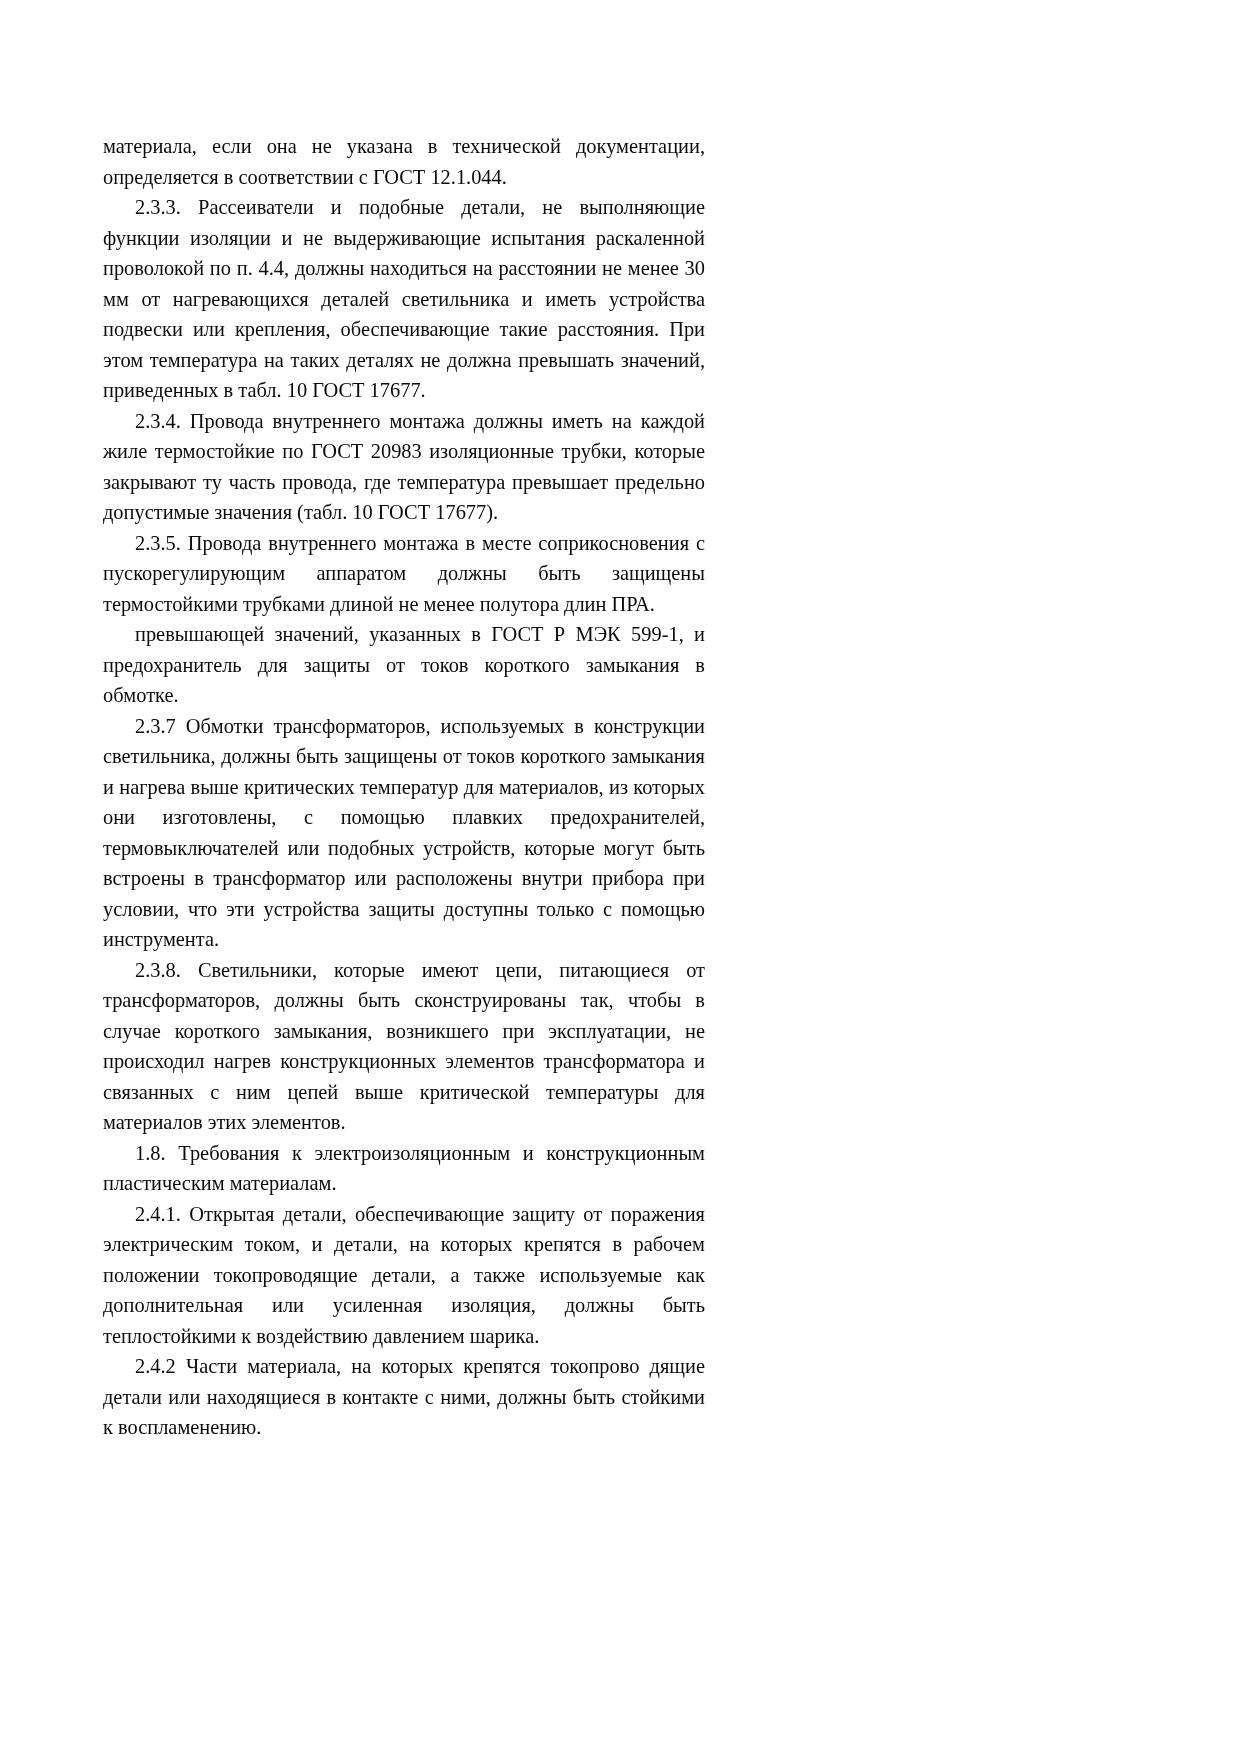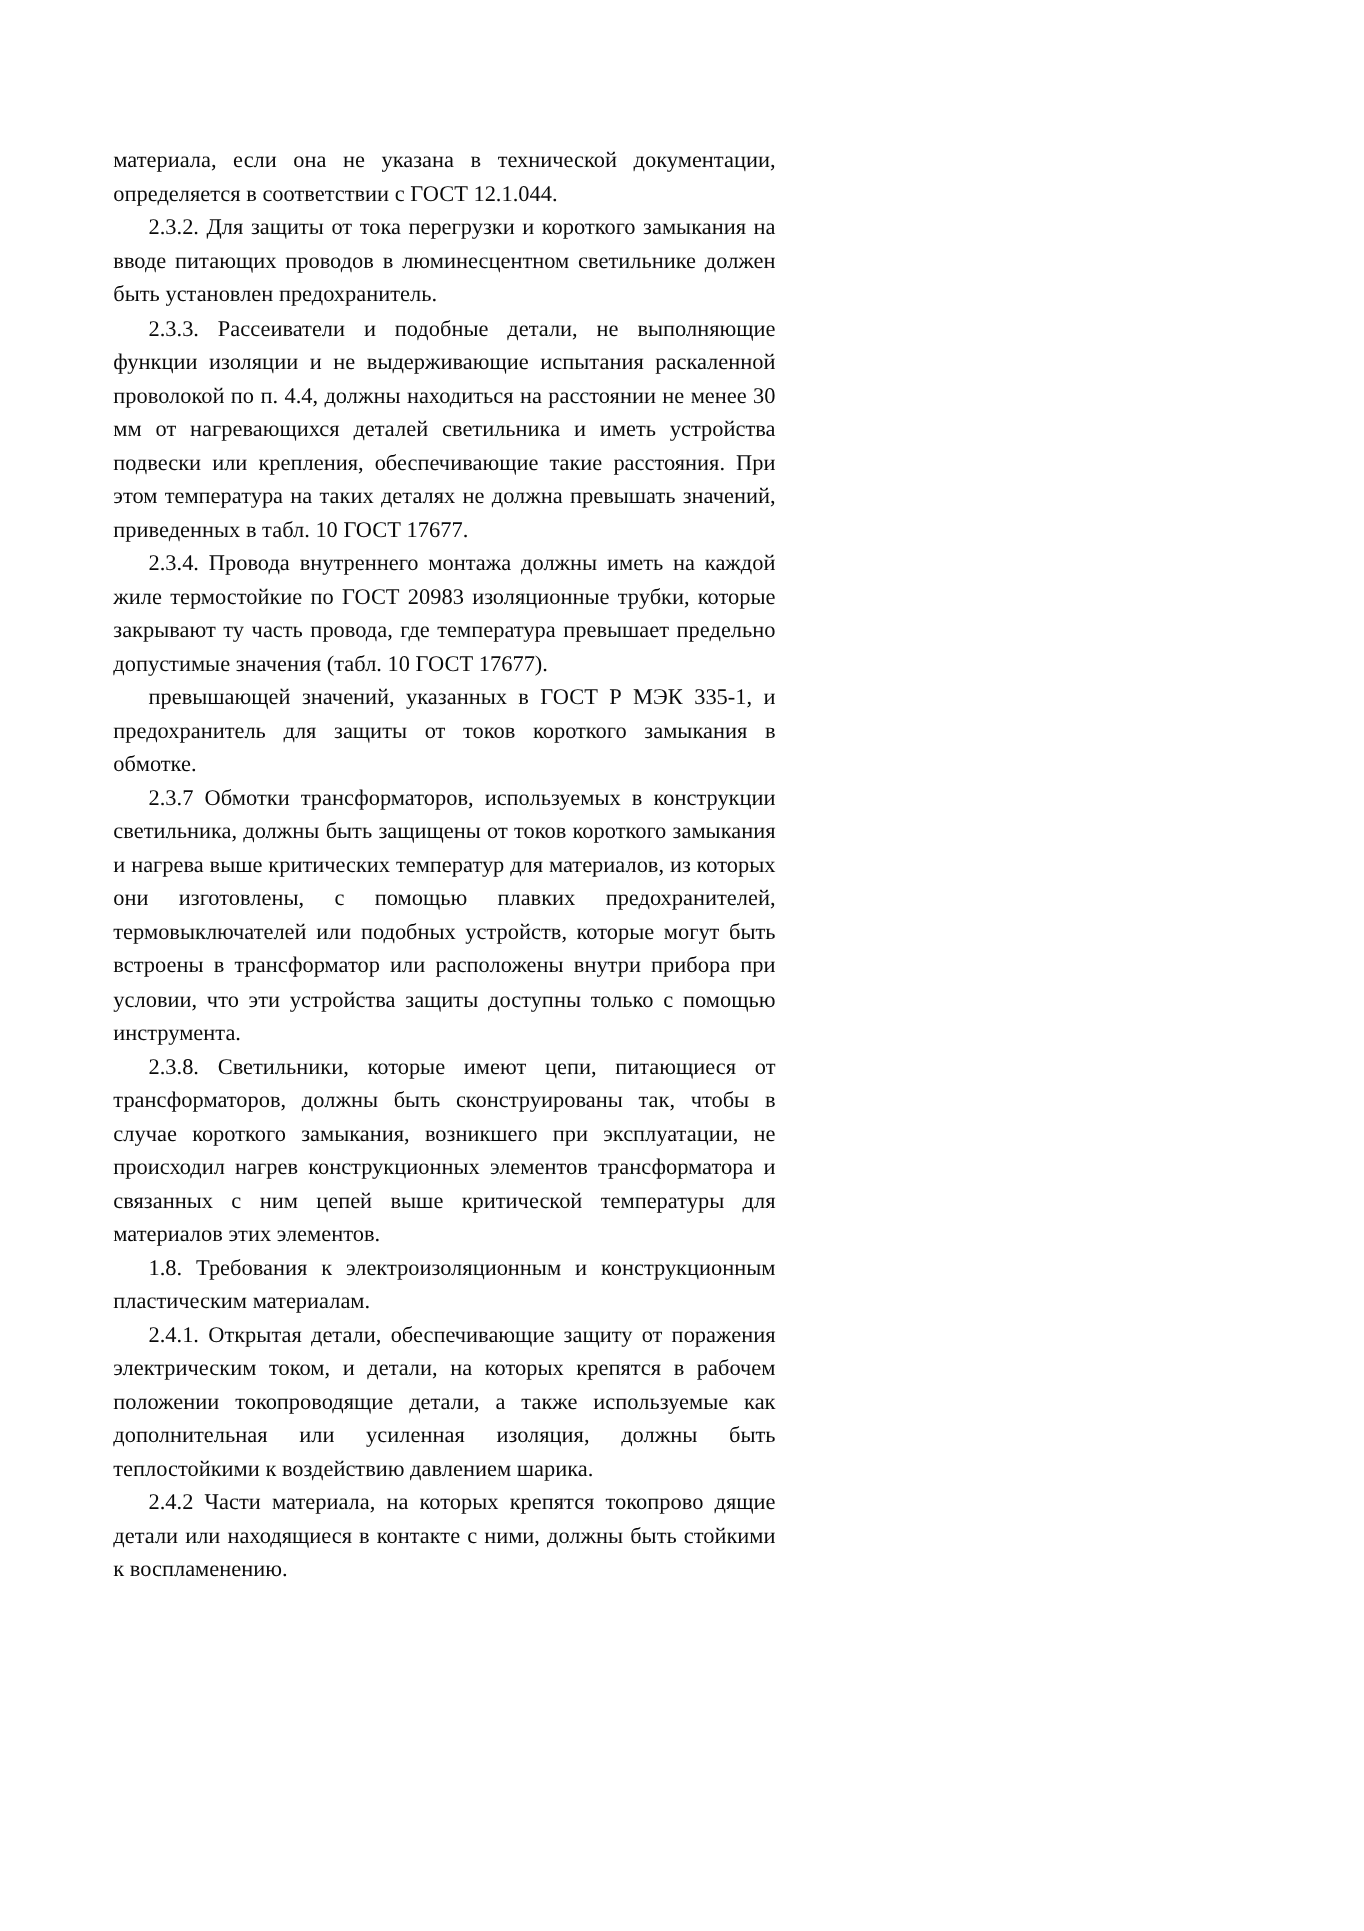--- a/index.html
+++ b/index.html
@@ -43,23 +43,23 @@
     text-indent: 32px;
   }
   
 </style>
 </head>
 <body>
 
 <div class="page">
   <div class="text-block" id="body-root">
       <p class="para">материала, если она не указана в технической документации, определяется в соответствии с ГОСТ 12.1.044.</p>
-      <p class="para indent">2.3.2. Для защиты от тока перегрузки и короткого замыкания на вводе питающих проводов в люминесцентном светильнике должен быть установлен предохранитель.</p>
       <p class="para indent">2.3.3. Рассеиватели и подобные детали, не выполняющие функции изоляции и не выдерживающие испытания раскаленной проволокой по п. 4.4, должны находиться на расстоянии не менее 30 мм от нагревающихся деталей светильника и иметь устройства подвески или крепления, обеспечивающие такие расстояния. При этом температура на таких деталях не должна превышать значений, приведенных в табл. 10 ГОСТ 17677.</p>
       <p class="para indent">2.3.4. Провода внутреннего монтажа должны иметь на каждой жиле термостойкие по ГОСТ 20983 изоляционные трубки, которые закрывают ту часть провода, где температура превышает предельно допустимые значения (табл. 10 ГОСТ 17677).</p>
-      <p class="para indent">превышающей значений, указанных в ГОСТ Р МЭК 335-1, и предохранитель для защиты от токов короткого замыкания в обмотке.</p>
+      <p class="para indent">2.3.5. Провода внутреннего монтажа в месте соприкосновения с пускорегулирующим аппаратом должны быть защищены термостойкими трубками длиной не менее полутора длин ПРА.</p>
+      <p class="para indent">превышающей значений, указанных в ГОСТ Р МЭК 599-1, и предохранитель для защиты от токов короткого замыкания в обмотке.</p>
       <p class="para indent">2.3.7 Обмотки трансформаторов, используемых в конструкции светильника, должны быть защищены от токов короткого замыкания и нагрева выше критических температур для материалов, из которых они изготовлены, с помощью плавких предохранителей, термовыключателей или подобных устройств, которые могут быть встроены в трансформатор или расположены внутри прибора при условии, что эти устройства защиты доступны только с помощью инструмента.</p>
       <p class="para indent">2.3.8. Светильники, которые имеют цепи, питающиеся от трансформаторов, должны быть сконструированы так, чтобы в случае короткого замыкания, возникшего при эксплуатации, не происходил нагрев конструкционных элементов трансформатора и связанных с ним цепей выше критической температуры для материалов этих элементов.</p>
       <p class="para indent">1.8. Требования к электроизоляционным и конструкционным пластическим материалам.</p>
       <p class="para indent">2.4.1. Открытая детали, обеспечивающие защиту от поражения электрическим током, и детали, на которых крепятся в рабочем положении токопроводящие детали, а также используемые как дополнительная или усиленная изоляция, должны быть теплостойкими к воздействию давлением шарика.</p>
       <p class="para indent">2.4.2 Части материала, на которых крепятся токопрово дящие детали или находящиеся в контакте с ними, должны быть стойкими к воспламенению.</p>
     </div>
 </div>
 
 </body></html>

